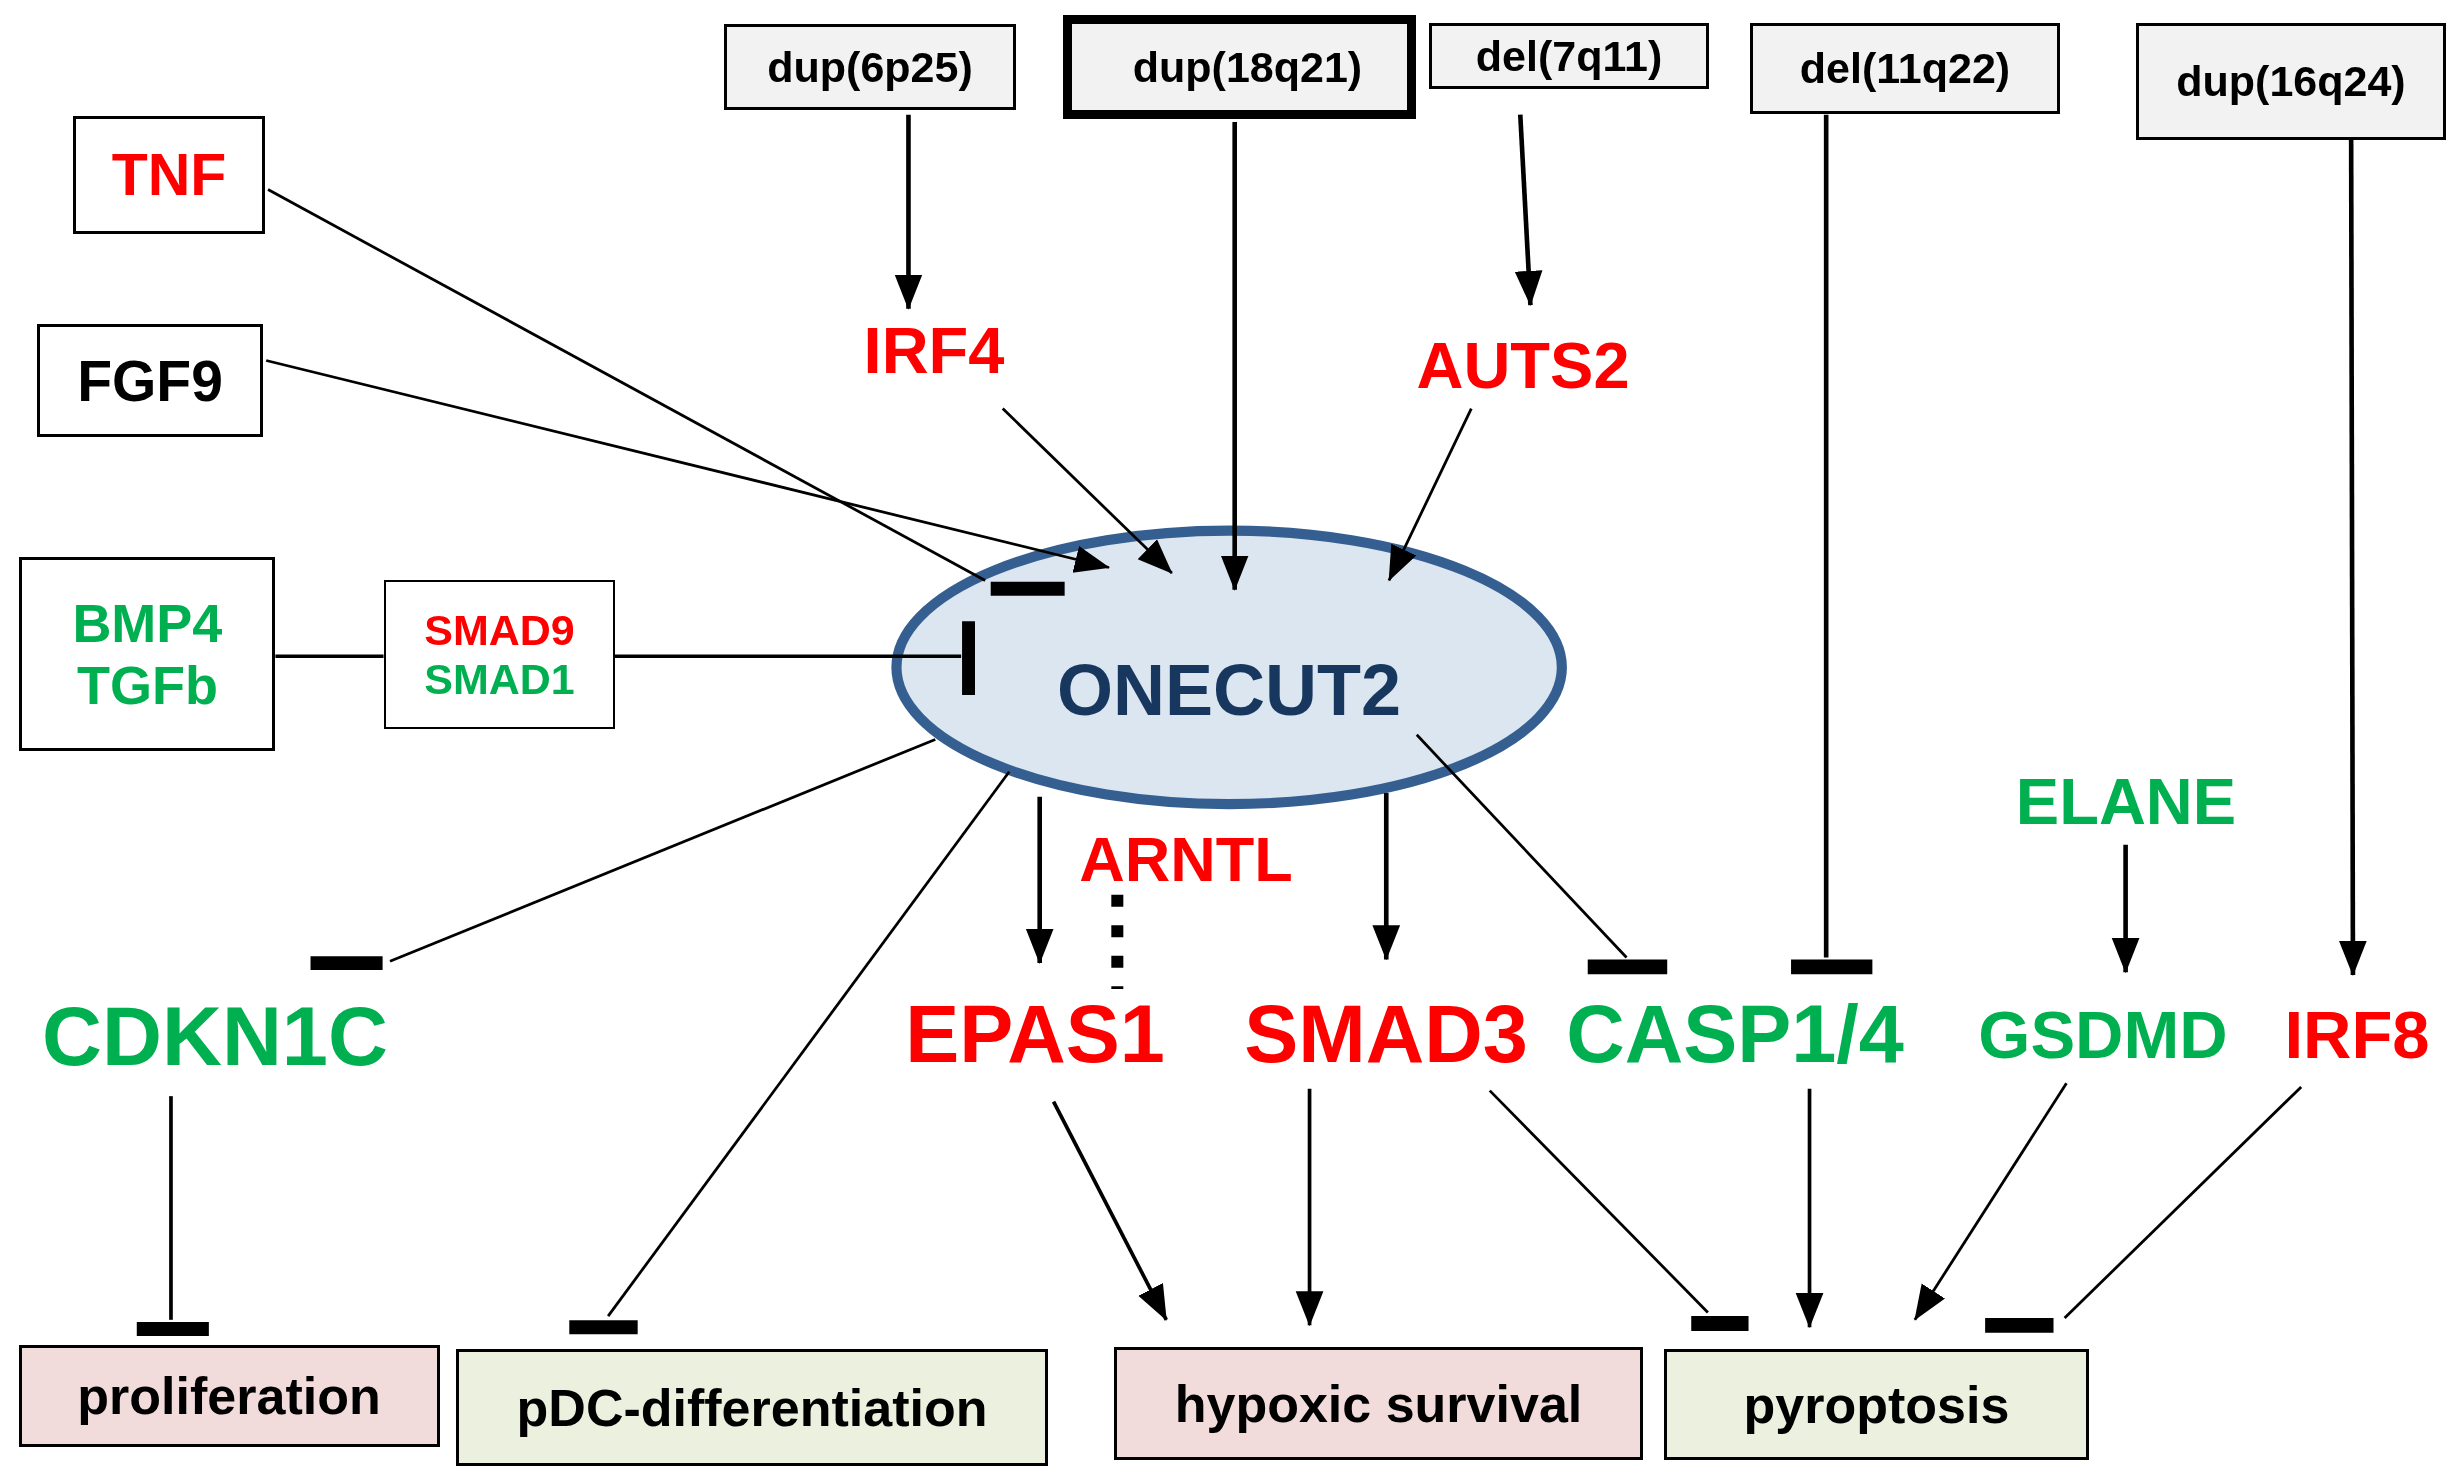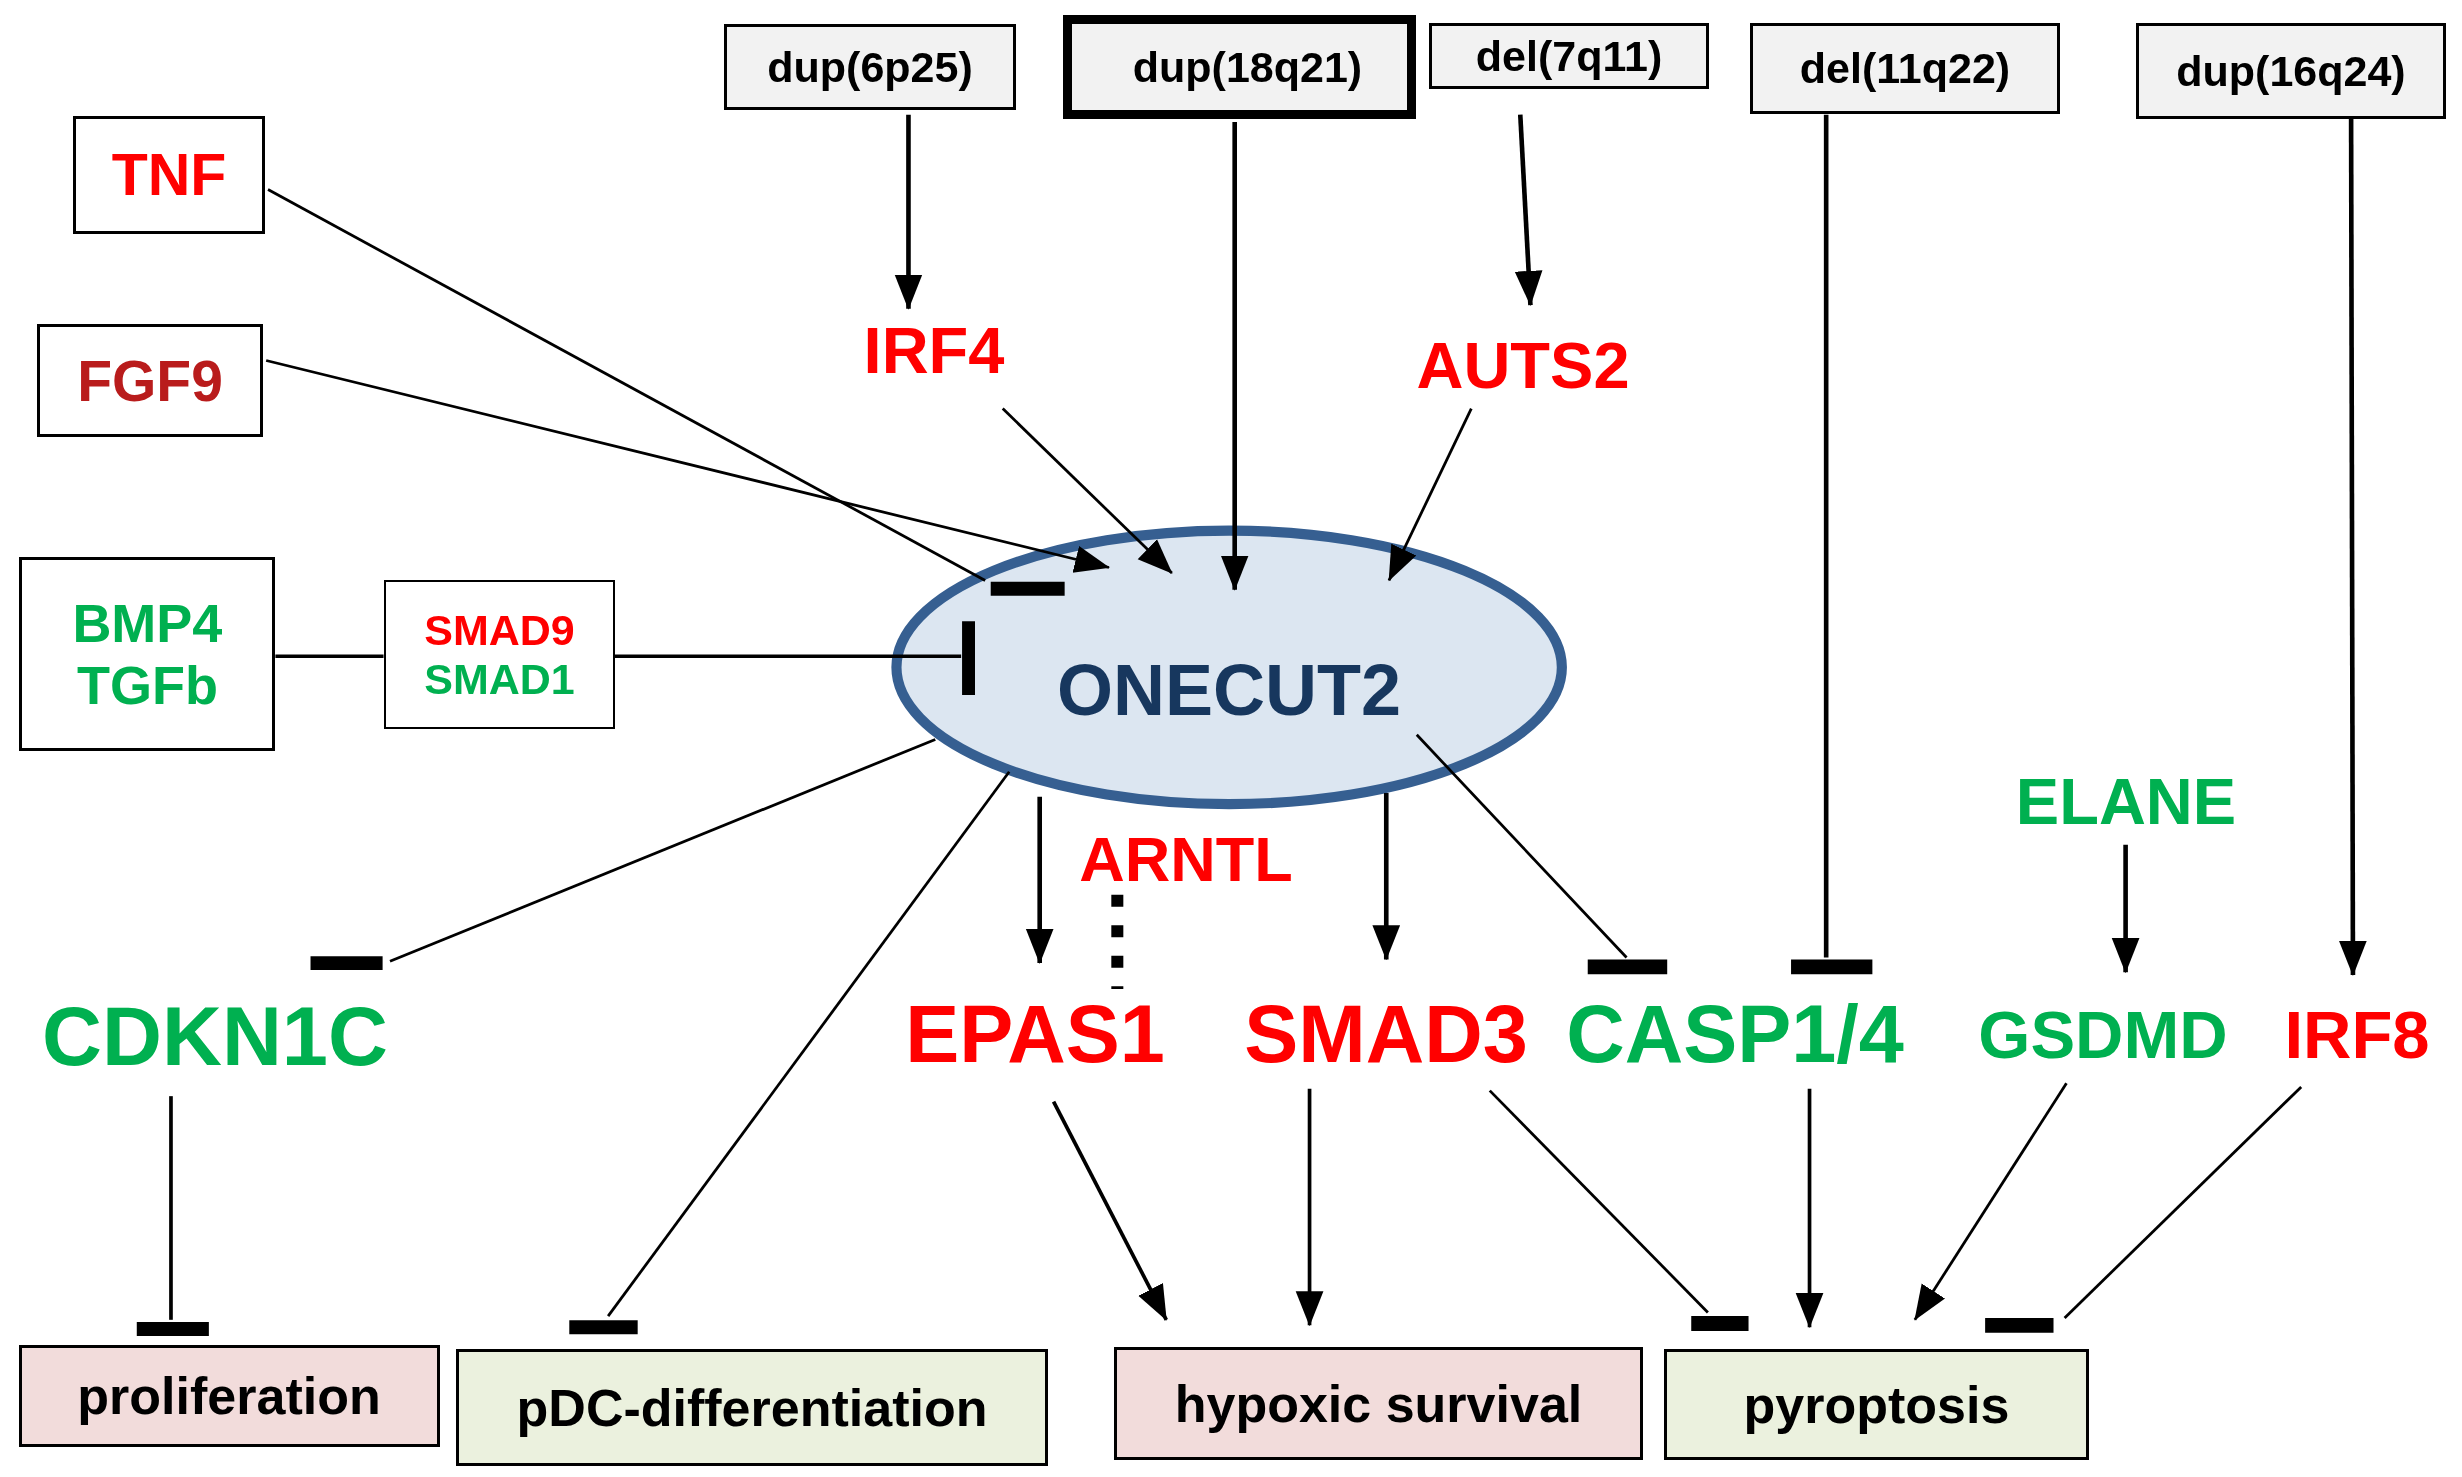--- a/index.html
+++ b/index.html
@@ -22,21 +22,21 @@
   .outcome{font-size:52px;}
   .fill-pink{background:#f2dcdb;}
   .fill-green{background:#ebf1de;}
   .lbl{
     position:absolute;transform:translate(-50%,-50%);
     font-weight:bold;white-space:nowrap;line-height:1.1;text-align:center;
   }
   .red{color:#ff0000;}
   .green{color:#00b050;}
   .navy{color:#17375e;}
-  .black{color:#b91c1c;}
+  .black{color:#000000;}
 </style>
 </head>
 <body>
 
 <div id="canvas">
 
   <svg id="wires" viewBox="0 0 2664 1598" xmlns="http://www.w3.org/2000/svg">
     <defs>
       <marker id="ah" viewBox="0 0 40 34" refX="37" refY="17" markerWidth="40" markerHeight="34" orient="auto" markerUnits="userSpaceOnUse">
         <path d="M0,2 L38,17 L0,32 z" fill="#000000"></path>
@@ -109,21 +109,21 @@
   </div>
   <div class="box chrom emph" style="left:1063px;top:15px;width:353px;height:104px;">
     <span>dup(18q21)</span>
   </div>
   <div class="box chrom" style="left:1429px;top:23px;width:280px;height:66px;">
     <span>del(7q11)</span>
   </div>
   <div class="box chrom" style="left:1750px;top:23px;width:310px;height:91px;">
     <span>del(11q22)</span>
   </div>
-  <div class="box chrom" style="left:2136px;top:23px;width:310px;height:96px;">
+  <div class="box chrom" style="left:2136px;top:23px;width:310px;height:117px;">
     <span>dup(16q24)</span>
   </div>
 
   <div class="box" style="left:73px;top:116px;width:192px;height:118px;font-size:59px;">
     <span class="red">TNF</span>
   </div>
   <div class="box" style="left:37px;top:324px;width:226px;height:113px;font-size:57px;">
     <span class="black">FGF9</span>
   </div>
   <div class="box" style="left:19.4px;top:557px;width:256px;height:194px;font-size:54px;flex-direction:column;">

